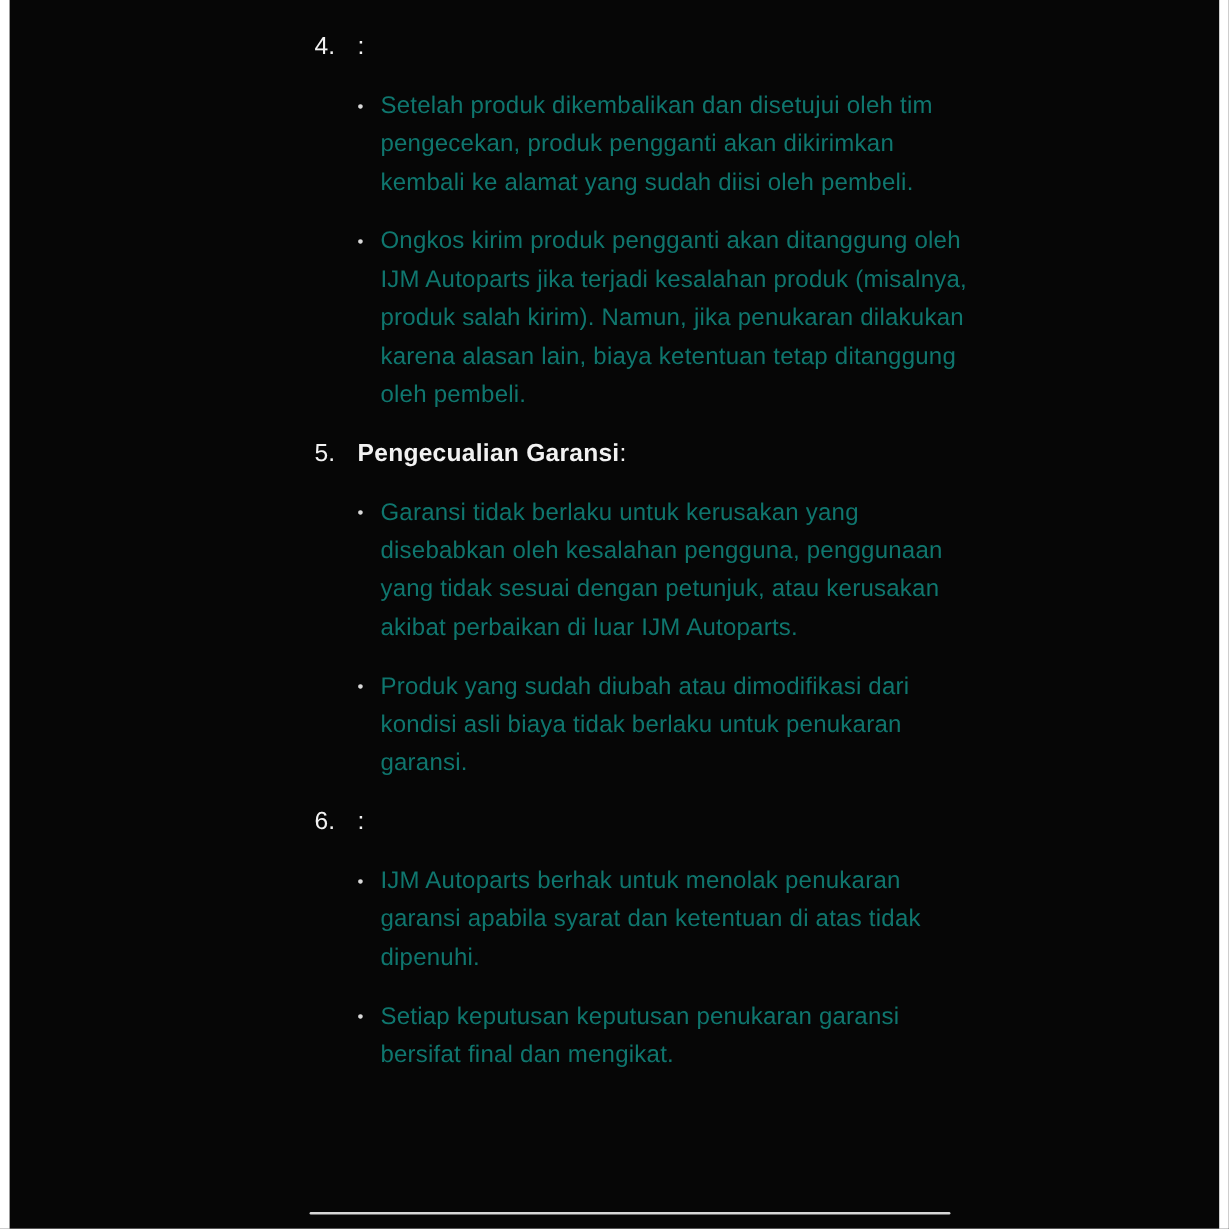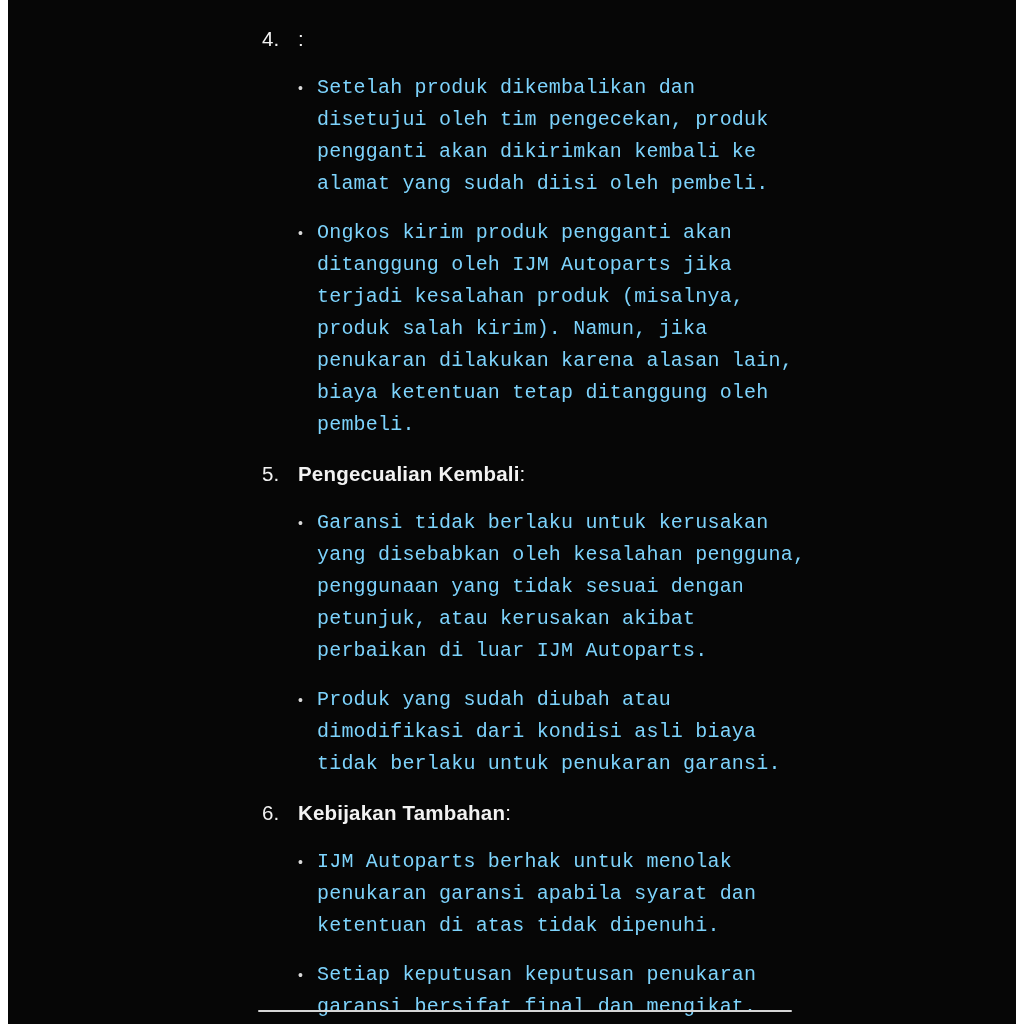--- a/index.html
+++ b/index.html
@@ -53,22 +53,21 @@
   }
   .dot {
     width: 19px;
     flex-shrink: 0;
     font-size: 14px;
     line-height: 32px;
     color: #d9d9d9;
   }
   .btext {
     flex: 1;
-    color: #7dd3fc;
-    font-family: Liberation Mono, monospace;
+    color: #0f766e;
   }
   .divider {
     position: absolute;
     left: 250px;
     top: 1010px;
     width: 534px;
     height: 2px;
     border-radius: 2px;
   }
 </style>
@@ -87,36 +86,35 @@
           <span class="btext">Setelah produk dikembalikan dan disetujui oleh tim pengecekan, produk pengganti akan dikirimkan kembali ke alamat yang sudah diisi oleh pembeli.</span>
         </div>
         <div class="bullet">
           <span class="dot">•</span>
           <span class="btext">Ongkos kirim produk pengganti akan ditanggung oleh IJM Autoparts jika terjadi kesalahan produk (misalnya, produk salah kirim). Namun, jika penukaran dilakukan karena alasan lain, biaya ketentuan tetap ditanggung oleh pembeli.</span>
         </div>
       </li>
       <li class="section">
         <div class="head">
           <span class="num">5.</span>
-          <span class="title">Pengecualian Kembali</span>
+          <span class="title">Pengecualian Garansi</span>
           <span class="colon">:</span>
         </div>
         <div class="bullet">
           <span class="dot">•</span>
           <span class="btext">Garansi tidak berlaku untuk kerusakan yang disebabkan oleh kesalahan pengguna, penggunaan yang tidak sesuai dengan petunjuk, atau kerusakan akibat perbaikan di luar IJM Autoparts.</span>
         </div>
         <div class="bullet">
           <span class="dot">•</span>
           <span class="btext">Produk yang sudah diubah atau dimodifikasi dari kondisi asli biaya tidak berlaku untuk penukaran garansi.</span>
         </div>
       </li>
       <li class="section">
         <div class="head">
           <span class="num">6.</span>
-          <span class="title">Kebijakan Tambahan</span>
           <span class="colon">:</span>
         </div>
         <div class="bullet">
           <span class="dot">•</span>
           <span class="btext">IJM Autoparts berhak untuk menolak penukaran garansi apabila syarat dan ketentuan di atas tidak dipenuhi.</span>
         </div>
         <div class="bullet">
           <span class="dot">•</span>
           <span class="btext">Setiap keputusan keputusan penukaran garansi bersifat final dan mengikat.</span>
         </div>

